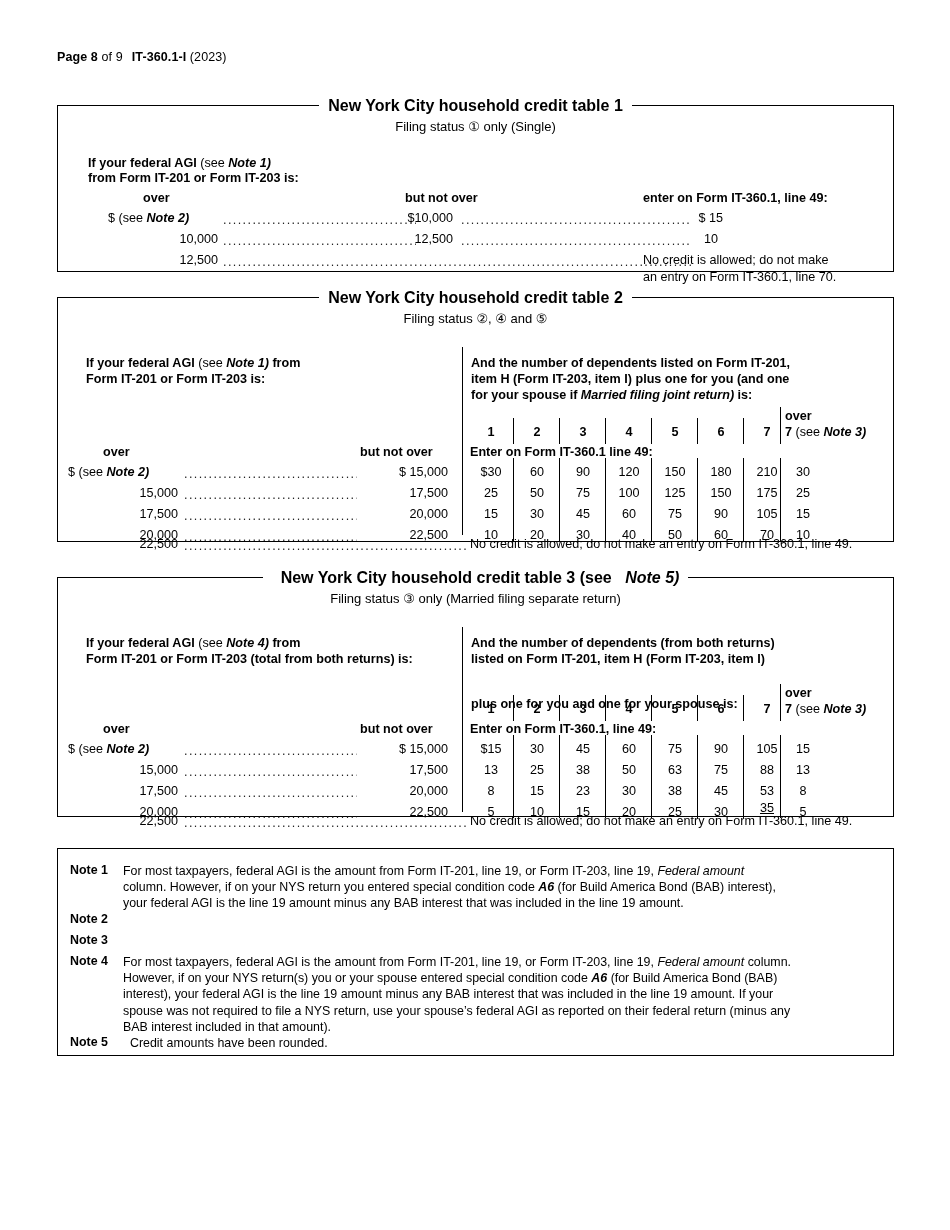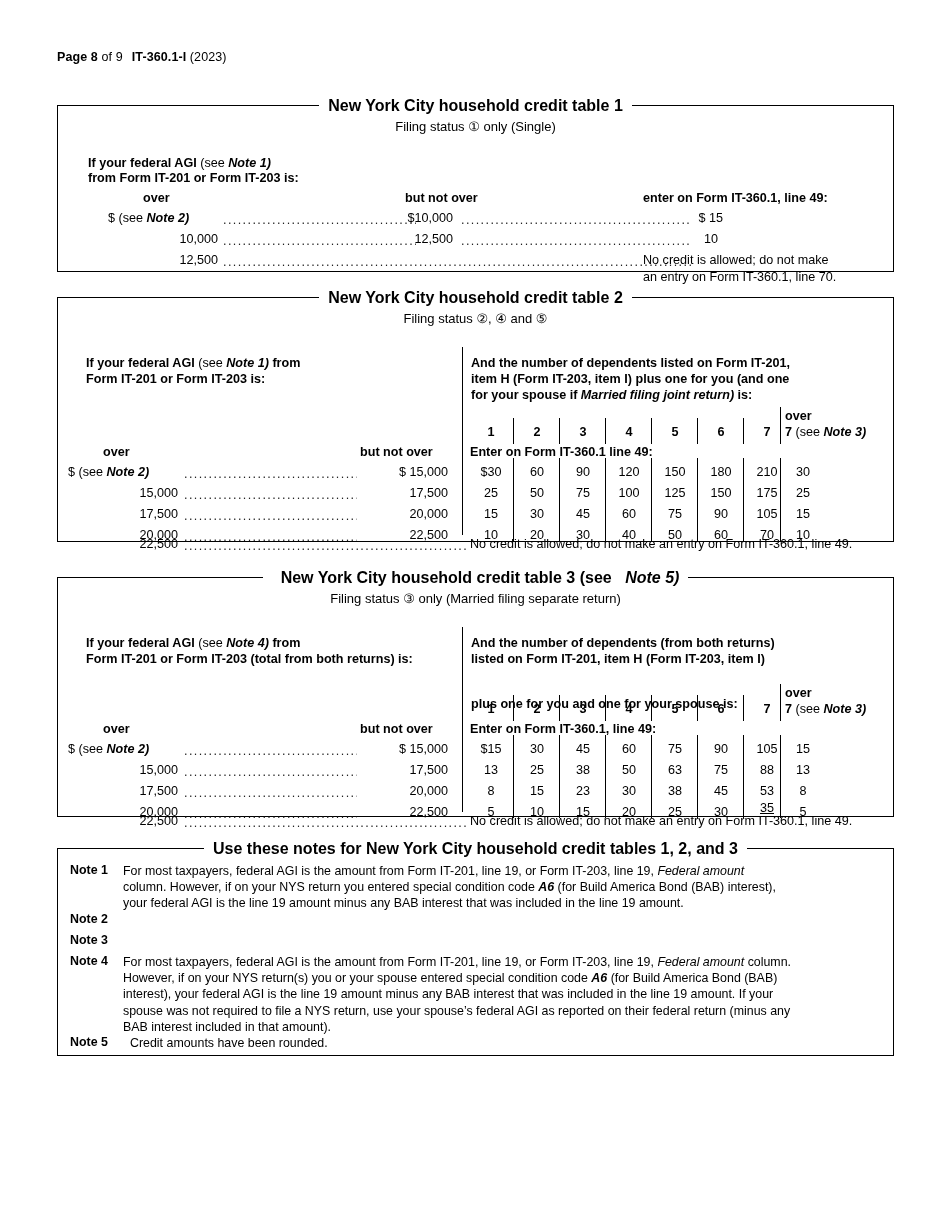--- a/index.html
+++ b/index.html
@@ -362,23 +362,20 @@
     <div class="vrule-short" style="left:685px; top:144px; height:83px;"></div>
     <div class="vrule-short" style="left:722px; top:144px; height:83px;"></div>
 
     <div class="num" style="left:10px; top:223px; width:110px;">22,500</div>
     <div class="leader" style="left:126px; top:226px; width:283px;"></div>
     <div class="abs" style="left:412px; top:223px;">No credit is allowed; do not make an entry on Form IT-360.1, line 49.</div>
   </div>
 </div>
 
 <div class="box" style="left:57px; top:848px; width:837px; height:208px;">
-  <div class="box-title">
-    <span>Use these notes for New York City household credit tables 1, 2, and 3</span>
-  </div>
   <div class="inner">
     <div class="note-lbl" style="left:12px; top:14px;">Note 1</div>
     <div class="note-body" style="left:65px; top:14px; width:765px;">For most taxpayers, federal AGI is the amount from Form IT-201, line 19, or Form IT-203, line 19, <i>Federal amount</i><br>column. However, if on your NYS return you entered special condition code <b>A6</b> (for Build America Bond (BAB) interest),<br>your federal AGI is the line 19 amount minus any BAB interest that was included in the line 19 amount.</div>
 
     <div class="note-lbl" style="left:12px; top:63px;">Note 2</div>
 
     <div class="note-lbl" style="left:12px; top:84px;">Note 3</div>
 
     <div class="note-lbl" style="left:12px; top:105px;">Note 4</div>
     <div class="note-body" style="left:65px; top:105px; width:775px;">For most taxpayers, federal AGI is the amount from Form IT-201, line 19, or Form IT-203, line 19, <i>Federal amount</i> column.<br>However, if on your NYS return(s) you or your spouse entered special condition code <b>A6</b> (for Build America Bond (BAB)<br>interest), your federal AGI is the line 19 amount minus any BAB interest that was included in the line 19 amount. If your<br>spouse was not required to file a NYS return, use your spouse’s federal AGI as reported on their federal return (minus any<br>BAB interest included in that amount).</div>

